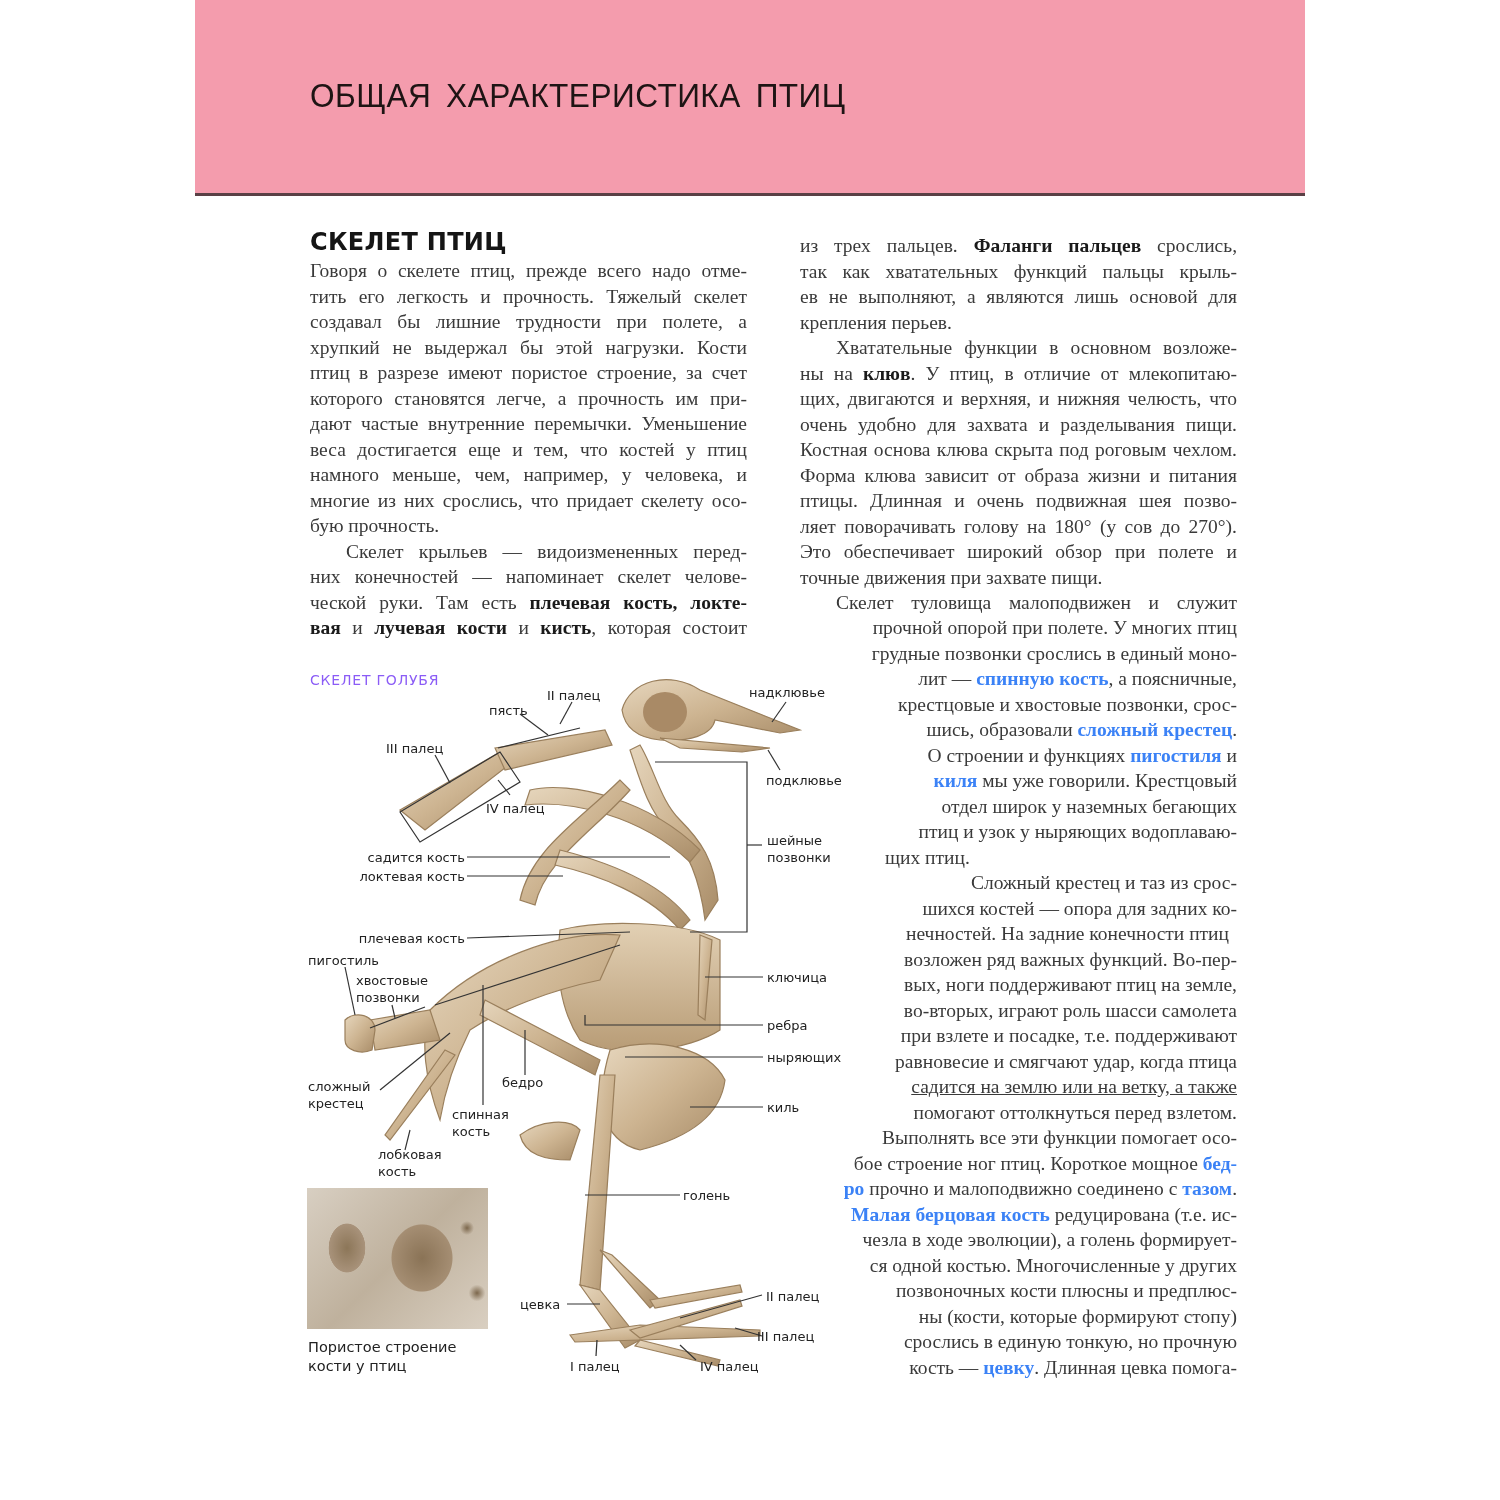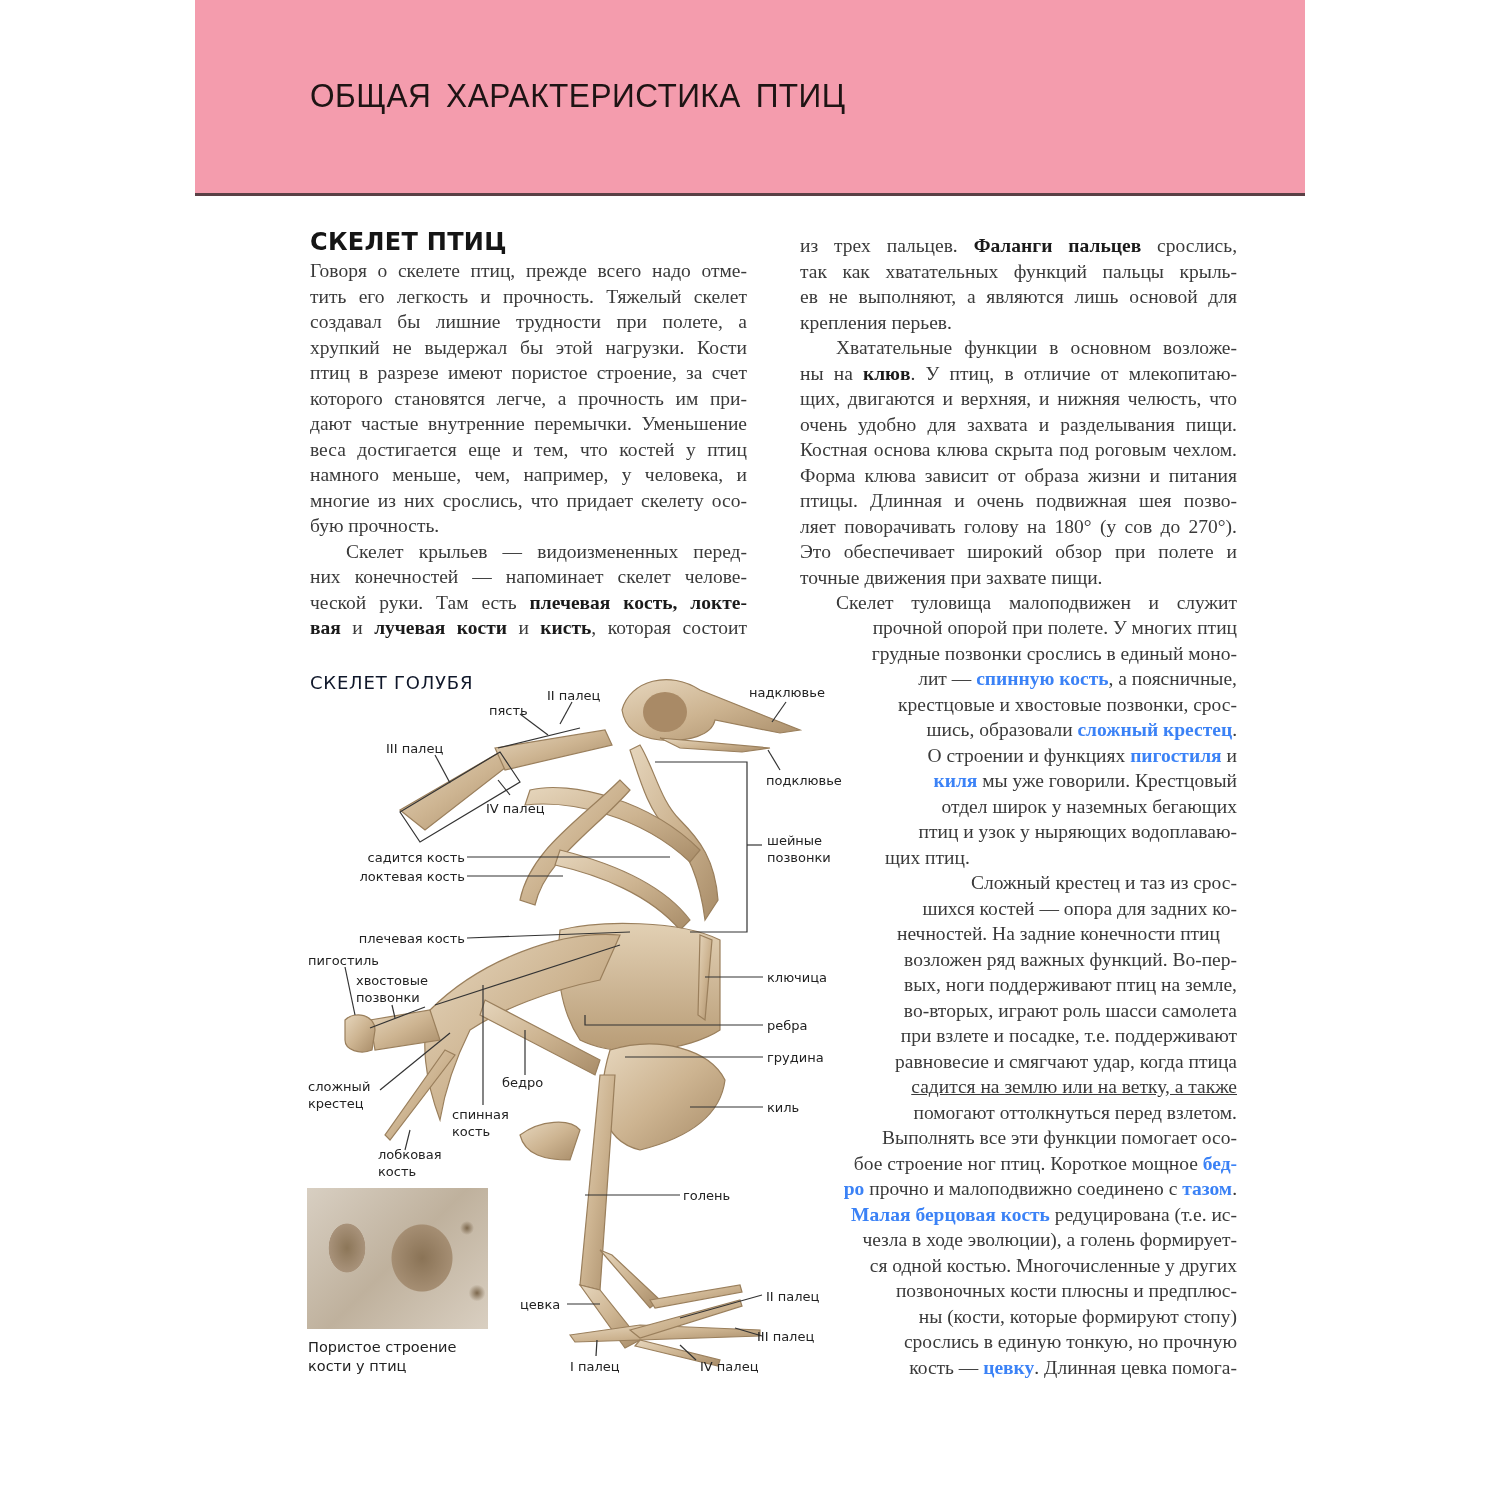--- a/index.html
+++ b/index.html
@@ -9,21 +9,21 @@
   .col { position: absolute; font-family: "Liberation Serif", serif; font-size: 19.5px; line-height: 25.5px; color: #3a3a3a; }
   .col p { margin: 0; text-align: justify; text-align-last: justify; }
   .col p.last { text-align-last: left; }
   .col b { color: #1a1a1a; }
   .ind { text-indent: 36px; }
   .section-heading { position: absolute; left: 310px; top: 228px; font-family: "DejaVu Sans", sans-serif; font-weight: bold; font-size: 24px; color: #151515; letter-spacing: 0.3px; }
   .left-col { left: 310px; top: 258px; width: 437px; }
   .right-col-top { left: 800px; top: 233px; width: 437px; }
   .rp { position: absolute; font-family: "Liberation Serif", serif; font-size: 19.5px; line-height: 25.5px; color: #3a3a3a; text-align: right; white-space: nowrap; }
   .rp b { color: #3b82f6; }
-  .fig-title { position: absolute; left: 310px; top: 672px; font-family: "DejaVu Sans", sans-serif; font-size: 18px; letter-spacing: 0.8px; color: #0f172a; }
+  .fig-title { position: absolute; left: 310px; top: 672px; font-family: "DejaVu Sans", sans-serif; font-size: 14px; letter-spacing: 0.8px; color: #8b5cf6; }
   .lbl { position: absolute; font-family: "DejaVu Sans", sans-serif; font-size: 13px; line-height: 17px; color: #222; white-space: nowrap; }
   .lbl.r { text-align: right; }
   svg.figure { position: absolute; left: 0; top: 0; width: 1500px; height: 1500px; pointer-events: none; }
   .porous { position: absolute; left: 307px; top: 1188px; width: 181px; height: 141px; background:
       radial-gradient(ellipse 30px 40px at 40px 60px, #8c7658 0%, #a8927a 60%, transparent 62%),
       radial-gradient(ellipse 50px 55px at 115px 70px, #8a7356 0%, #a58e73 60%, transparent 62%),
       radial-gradient(circle 10px at 160px 40px, #7c674c 0%, transparent 70%),
       radial-gradient(circle 12px at 170px 105px, #7c674c 0%, transparent 70%),
       linear-gradient(135deg, #d8cfc2, #bfb19d 50%, #d9cfc1); }
   .porous-caption { position: absolute; left: 308px; top: 1338px; font-family: "DejaVu Sans", sans-serif; font-size: 14.5px; line-height: 19px; color: #222; }
@@ -74,21 +74,21 @@
 <div class="rp" style="right:263px; top:692px;">крестцовые и хвостовые позвонки, срос-</div>
 <div class="rp" style="right:263px; top:717px;"><span>шись, образовали </span><b>сложный крестец</b><span>.</span></div>
 <div class="rp" style="right:263px; top:743px;"><span>О строении и функциях </span><b>пигостиля</b><span> и</span></div>
 <div class="rp" style="right:263px; top:768px;"><b>киля</b><span> мы уже говорили. Крестцовый</span></div>
 <div class="rp" style="right:263px; top:794px;">отдел широк у наземных бегающих</div>
 <div class="rp" style="right:263px; top:819px;">птиц и узок у ныряющих водоплаваю-</div>
 <div class="rp" style="left:885px; top:845px; text-align:left;">щих птиц.</div>
 
 <div class="rp" style="right:263px; top:870px;">Сложный крестец и таз из срос-</div>
 <div class="rp" style="right:263px; top:896px;">шихся костей — опора для задних ко-</div>
-<div class="rp" style="right:280px; top:921px;">нечностей. На задние конечности птиц</div>
+<div class="rp" style="right:271px; top:921px;">нечностей. На задние конечности птиц</div>
 <div class="rp" style="right:263px; top:947px;">возложен ряд важных функций. Во-пер-</div>
 <div class="rp" style="right:263px; top:972px;">вых, ноги поддерживают птиц на земле,</div>
 <div class="rp" style="right:263px; top:998px;">во-вторых, играют роль шасси самолета</div>
 <div class="rp" style="right:263px; top:1023px;">при взлете и посадке, т.е. поддерживают</div>
 <div class="rp" style="right:263px; top:1049px;">равновесие и смягчают удар, когда птица</div>
 <div class="rp" style="right:263px; top:1074px;text-decoration:underline;">садится на землю или на ветку, а также</div>
 <div class="rp" style="right:263px; top:1100px;">помогают оттолкнуться перед взлетом.</div>
 
 <div class="rp" style="right:263px; top:1125px;">Выполнять все эти функции помогает осо-</div>
 <div class="rp" style="right:263px; top:1151px;"><span>бое строение ног птиц. Короткое мощное </span><b>бед-</b></div>
@@ -199,21 +199,21 @@
 <div class="lbl" style="left:749px; top:684px;">надклювье</div>
 <div class="lbl" style="left:766px; top:772px;">подклювье</div>
 <div class="lbl" style="left:767px; top:832px;"><span>шейные</span><br><span>позвонки</span></div>
 <div class="lbl r" style="right:1035px; top:849px;">садится кость</div>
 <div class="lbl r" style="right:1035px; top:868px;">локтевая кость</div>
 <div class="lbl r" style="right:1035px; top:930px;">плечевая кость</div>
 <div class="lbl" style="left:308px; top:952px;">пигостиль</div>
 <div class="lbl" style="left:356px; top:972px;"><span>хвостовые</span><br><span>позвонки</span></div>
 <div class="lbl" style="left:767px; top:969px;">ключица</div>
 <div class="lbl" style="left:767px; top:1017px;">ребра</div>
-<div class="lbl" style="left:767px; top:1049px;">грудина</div>
+<div class="lbl" style="left:767px; top:1049px;">ныряющих</div>
 <div class="lbl" style="left:308px; top:1078px;"><span>сложный</span><br><span>крестец</span></div>
 <div class="lbl" style="left:502px; top:1074px;">бедро</div>
 <div class="lbl" style="left:767px; top:1099px;">киль</div>
 <div class="lbl" style="left:452px; top:1106px;"><span>спинная</span><br><span>кость</span></div>
 <div class="lbl" style="left:378px; top:1146px;"><span>лобковая</span><br><span>кость</span></div>
 <div class="lbl" style="left:683px; top:1187px;">голень</div>
 <div class="lbl" style="left:520px; top:1296px;">цевка</div>
 <div class="lbl" style="left:766px; top:1288px;">II палец</div>
 <div class="lbl" style="left:757px; top:1328px;">III палец</div>
 <div class="lbl" style="left:570px; top:1358px;">I палец</div>

